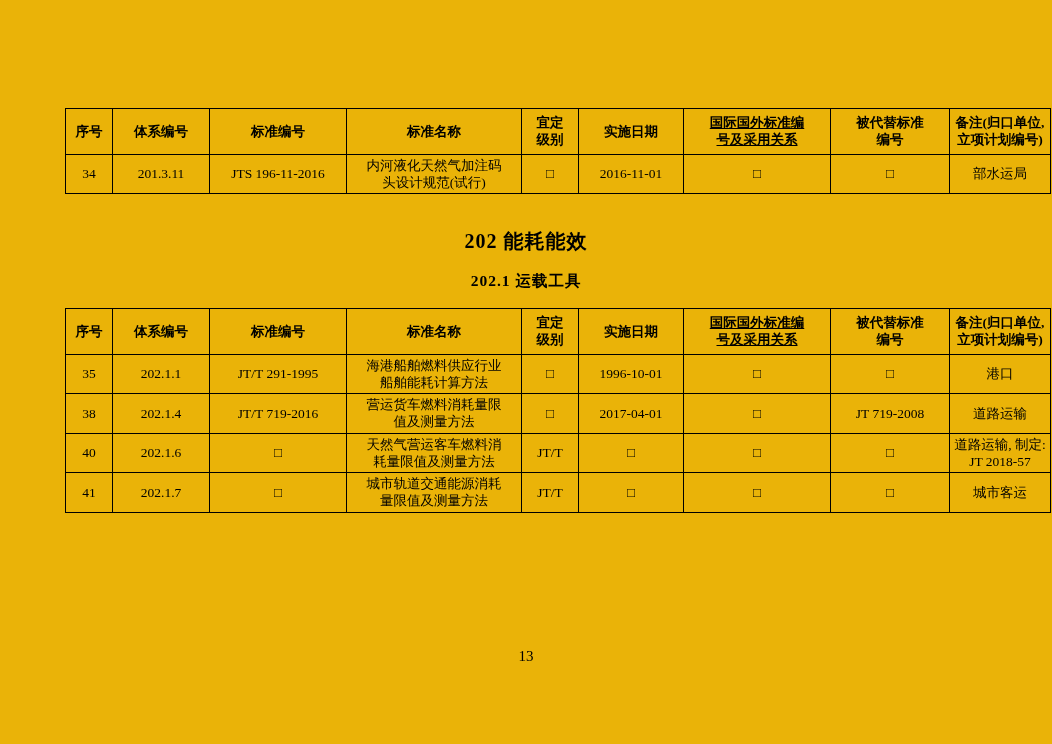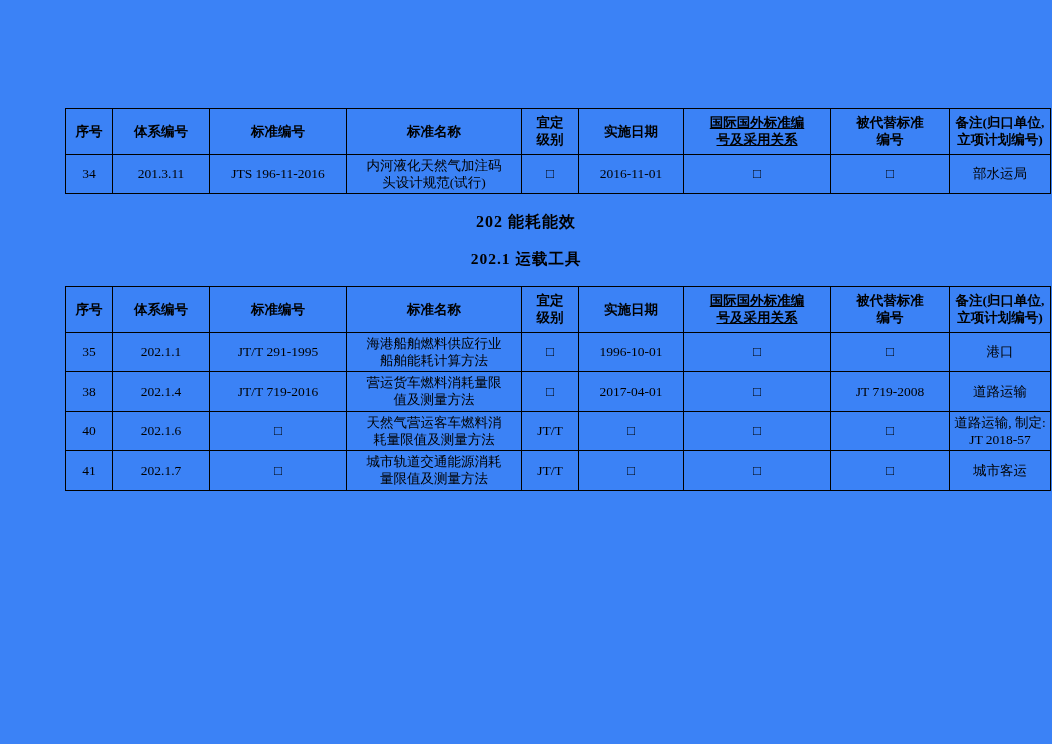--- a/index.html
+++ b/index.html
@@ -14,21 +14,21 @@
     color: #000000;
     position: relative;
     overflow: hidden;
   }
   .page {
     position: absolute;
     left: 0;
     top: 0;
     width: 1052px;
     height: 744px;
-    background: #3b82f6;
+    background: #eab308;
   }
   .doc-body {
     position: absolute;
     left: 65px;
     top: 108px;
     width: 922px;
   }
   table.std-table {
     border-collapse: collapse;
     width: 922px;
@@ -62,23 +62,23 @@
   .col-code   { width: 130px; }
   .col-name   { width: 168px; }
   .col-level  { width: 50px; }
   .col-date   { width: 98px; }
   .col-intl   { width: 140px; text-decoration: underline; }
   .col-repl   { width: 112px; }
   .col-remark { width: 94px; }
 
   .section-title {
     text-align: center;
-    font-size: 16px;
+    font-size: 20px;
     font-weight: bold;
-    margin: 18px 0 4px 0;
+    margin: 34px 0 4px 0;
     letter-spacing: 1px;
     font-family: "Liberation Serif", "DejaVu Serif", serif;
   }
   .sub-title {
     text-align: center;
     font-size: 15.5px;
     font-weight: bold;
     margin: 16px 0 16px 0;
     letter-spacing: 1px;
   }
@@ -232,13 +232,14 @@
           <td>□</td>
           <td>□</td>
           <td>□</td>
           <td class="remark-cell">城市客运</td>
         </tr>
       </tbody>
     </table>
 
   </div>
 
+  <div class="page-number">13</div>
 </div>
 
 </body></html>

